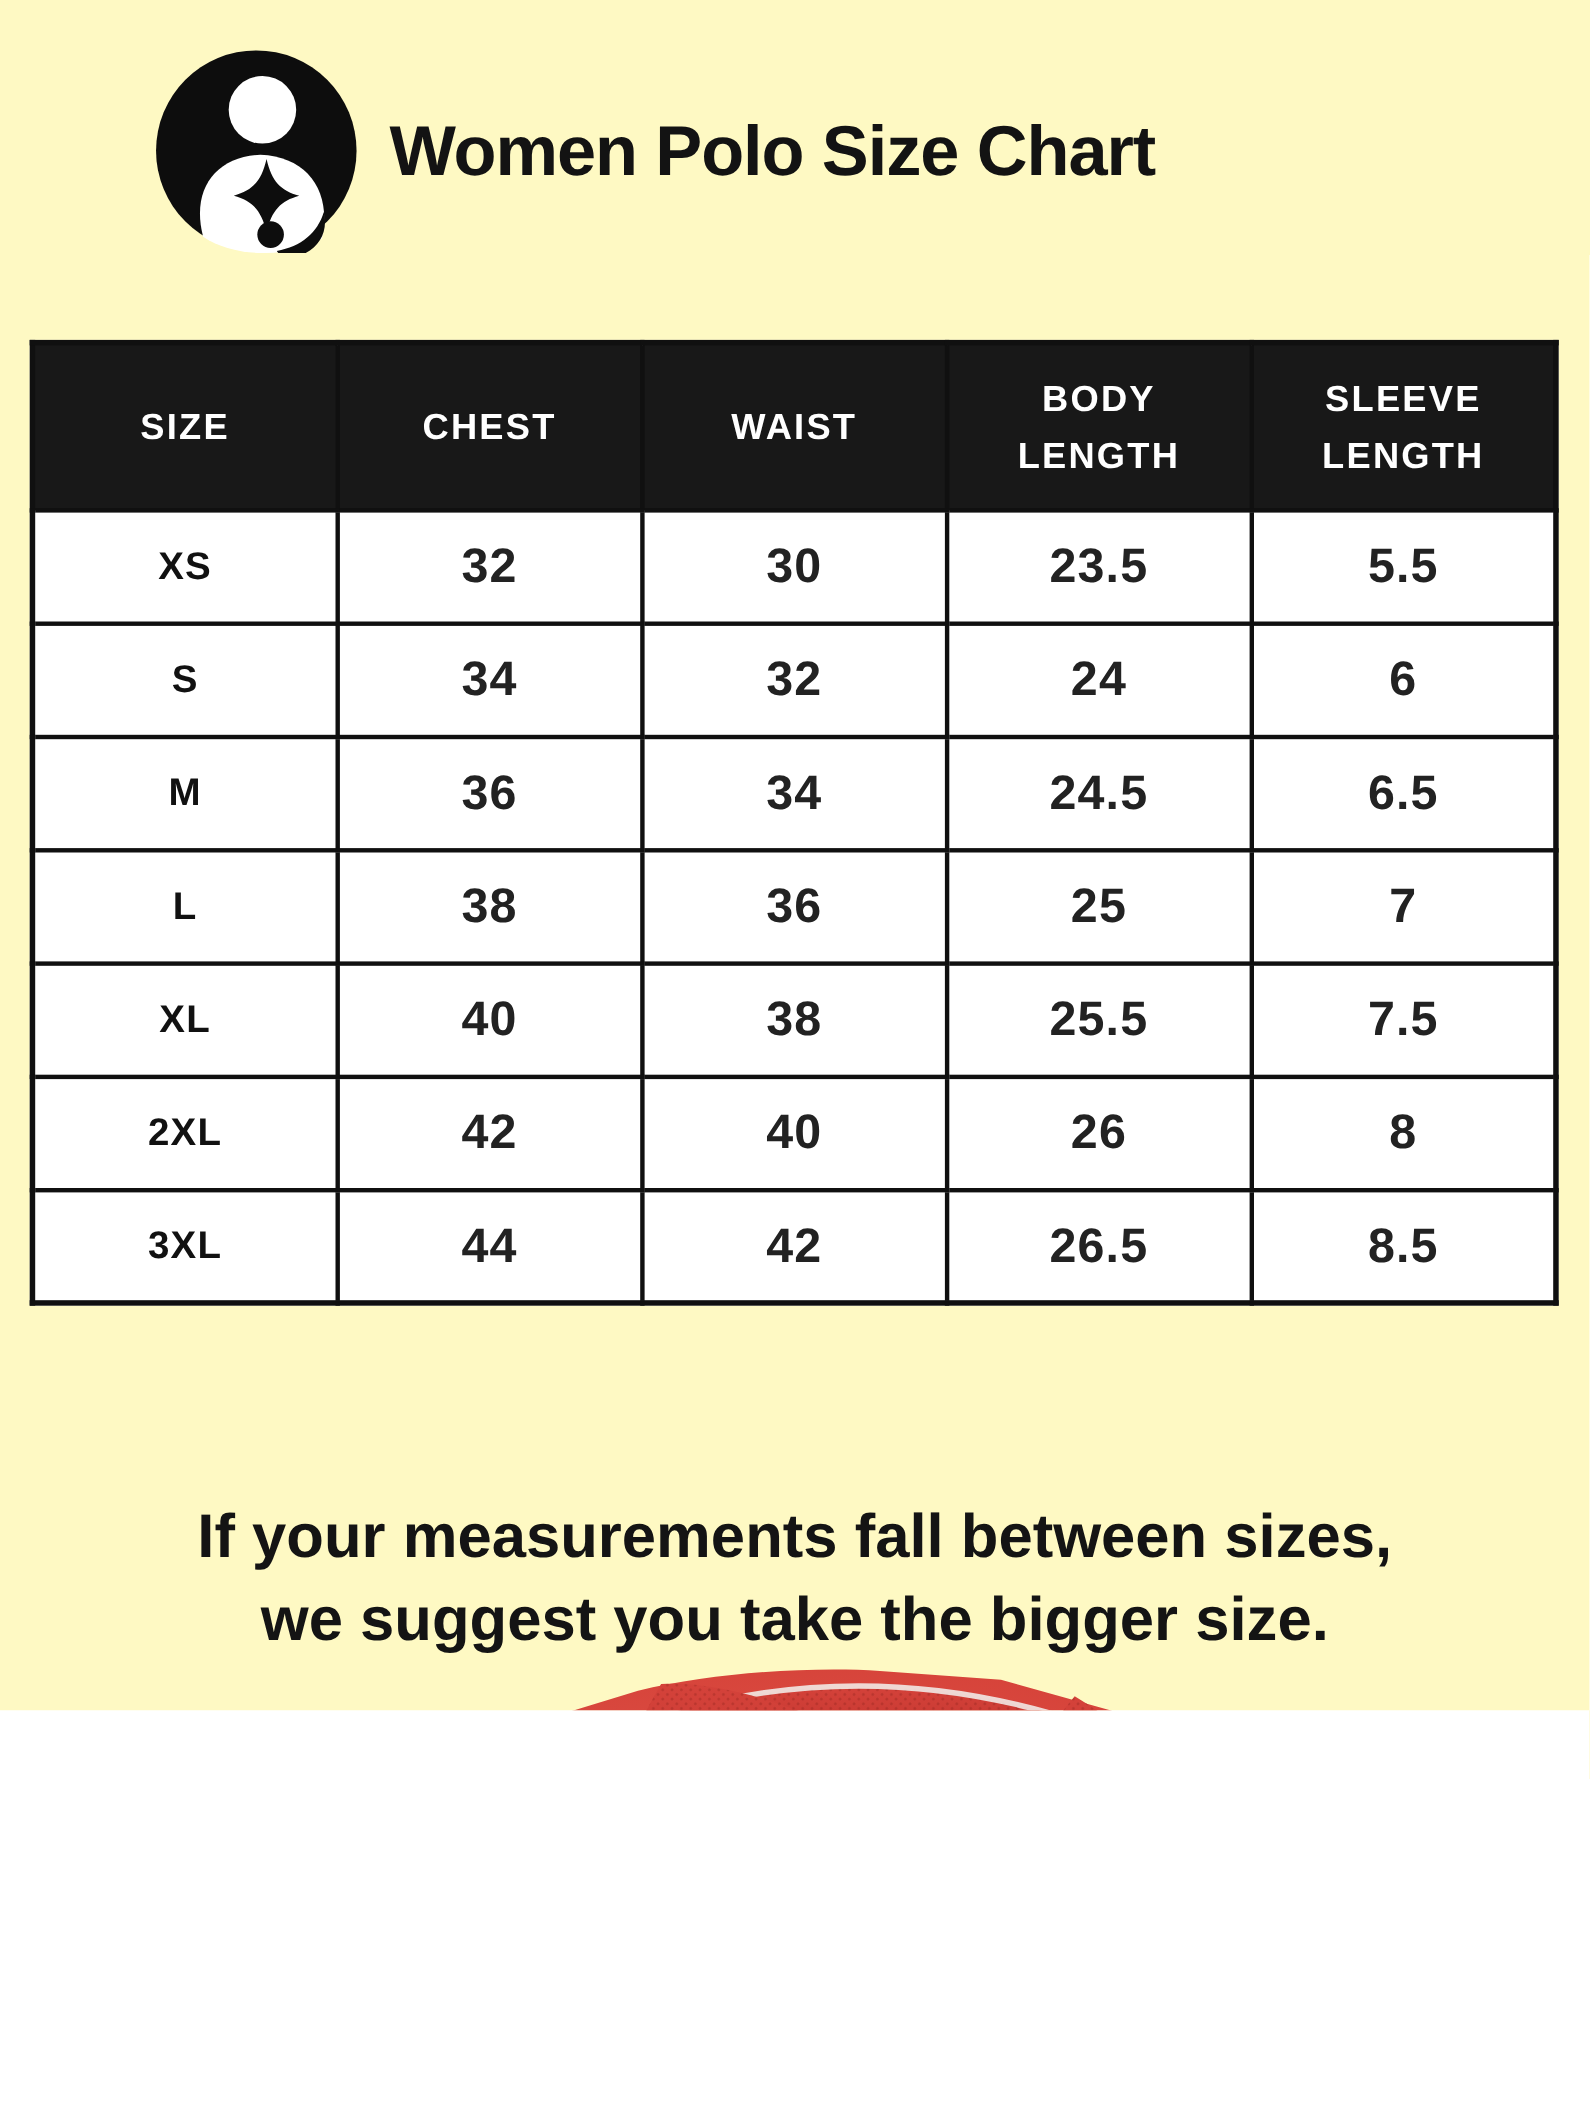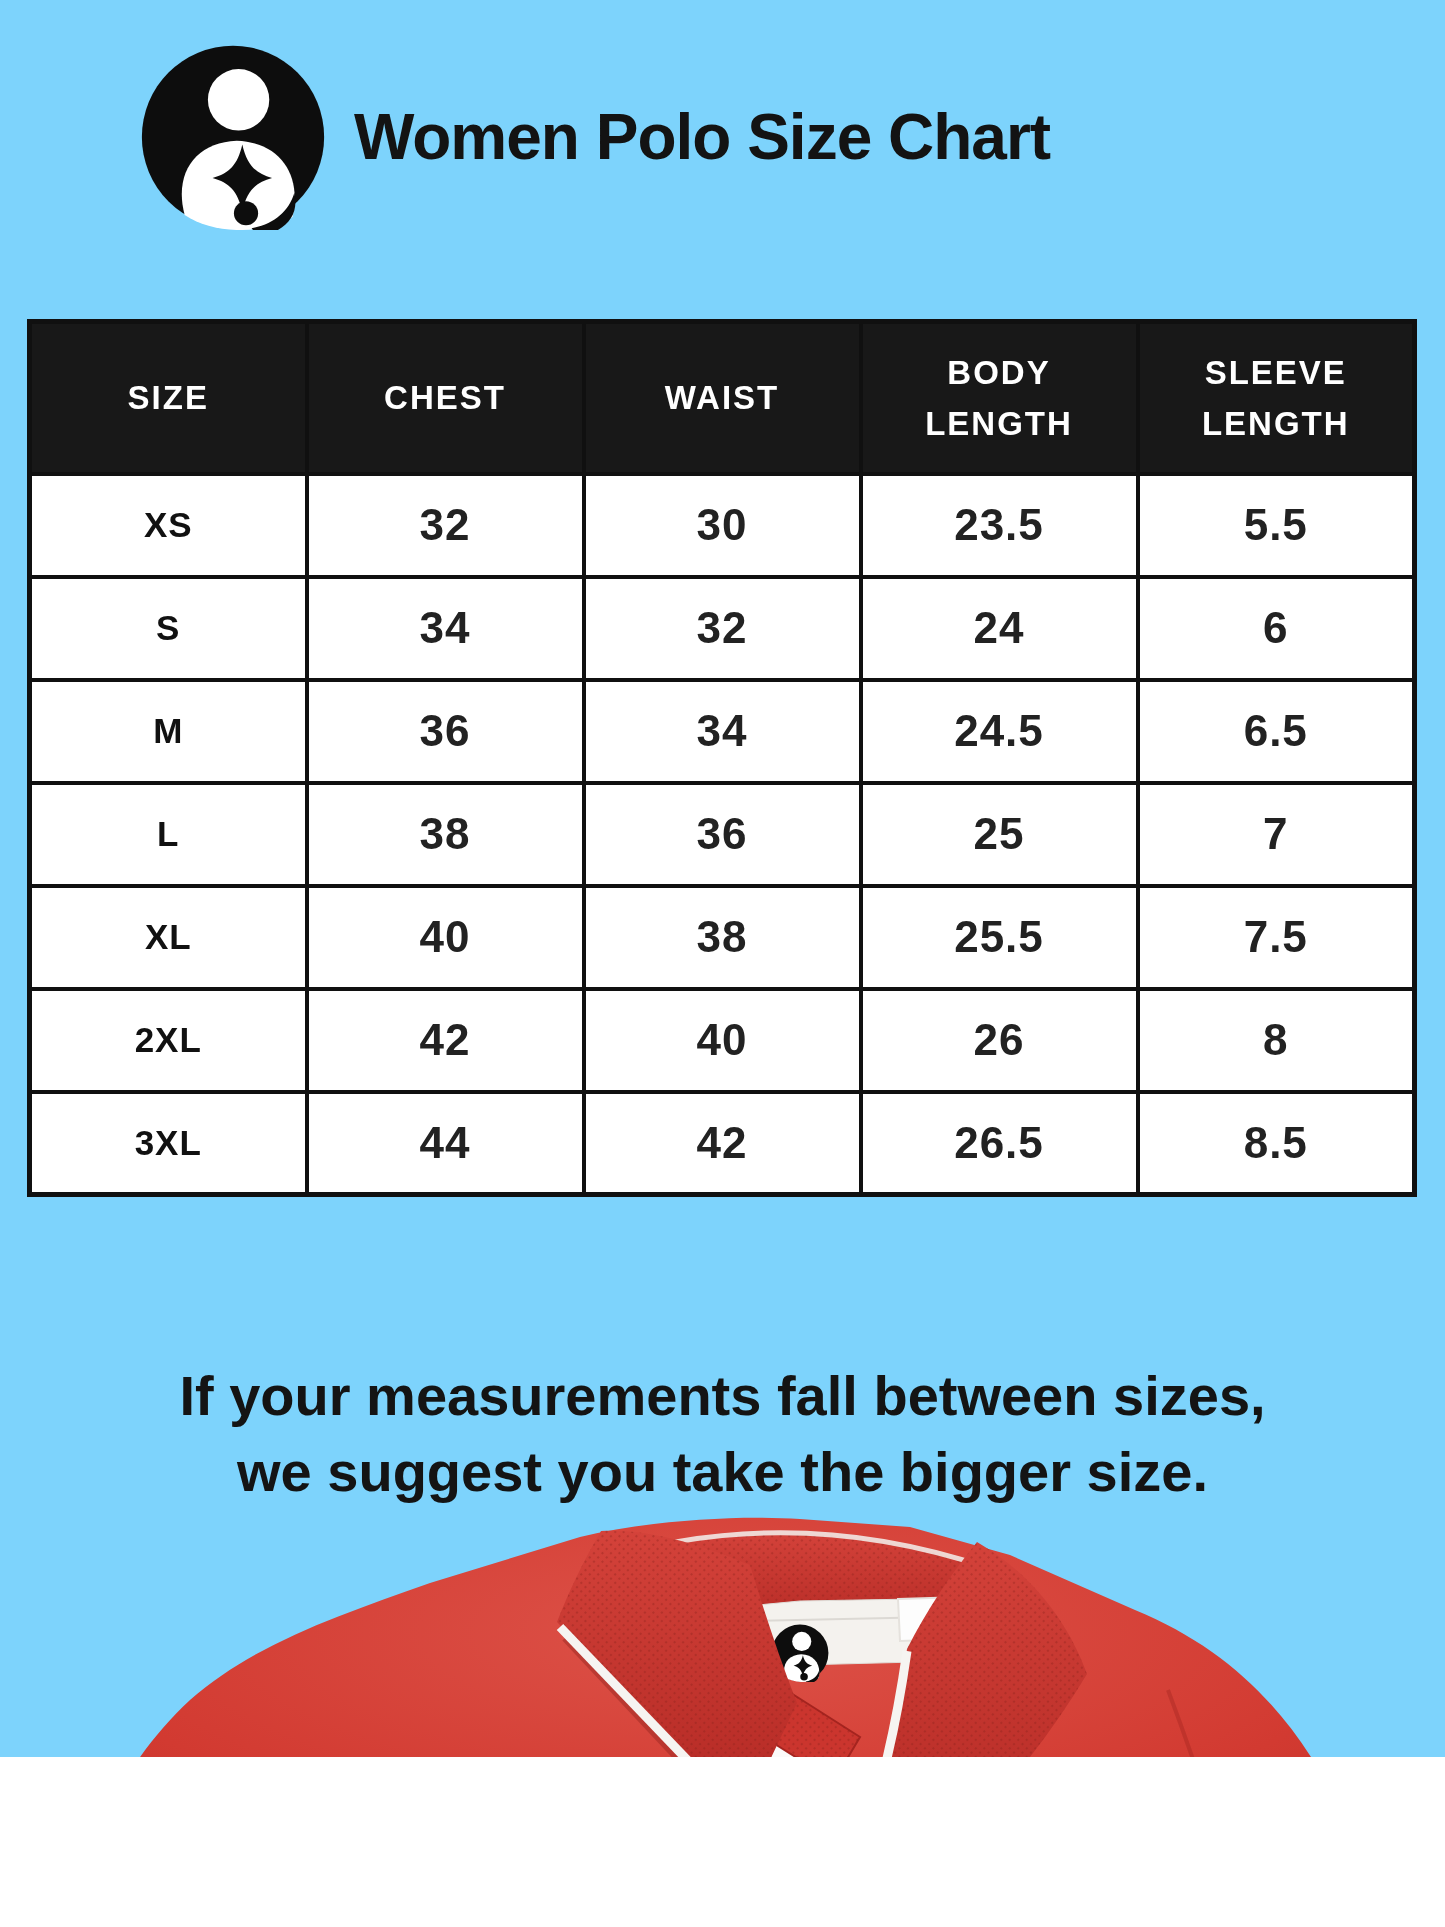--- a/index.html
+++ b/index.html
@@ -8,43 +8,43 @@
     --text:#161616;
     --shirt-red:#d23a31;
     --shirt-red-dark:#b22823;
     --piping-white:#f6f4f1;
   }
   *{box-sizing:border-box;margin:0;padding:0;}
   html,body{background:#ffffff;}
   body{font-family:"Liberation Sans",sans-serif;color:var(--text);}
   .page{
     position:relative;
-    width:1445px;height:1757px;
-    background:#7dd3fc;
+    width:1445px;height:1555px;
+    background:#fef9c3;
     overflow:hidden;
     margin:0 auto;
   }
 
   
   .brand-header{
     position:absolute;top:44px;left:140px;
     display:flex;align-items:center;gap:28px;
   }
   .brand-logo{width:186px;height:186px;flex:0 0 auto;}
   .page-title{
     font-size:64px;
     font-weight:800;
     letter-spacing:-1px;
     color:#131313;
     white-space:nowrap;
   }
 
   
   .size-table{
-    position:absolute;left:27px;top:319px;
+    position:absolute;left:27px;top:309px;
     width:1390px;
     border-collapse:collapse;
     table-layout:fixed;
     background:#ffffff;
   }
   .size-table th,.size-table td{
     border:4px solid var(--table-border);
     text-align:center;
     vertical-align:middle;
   }

